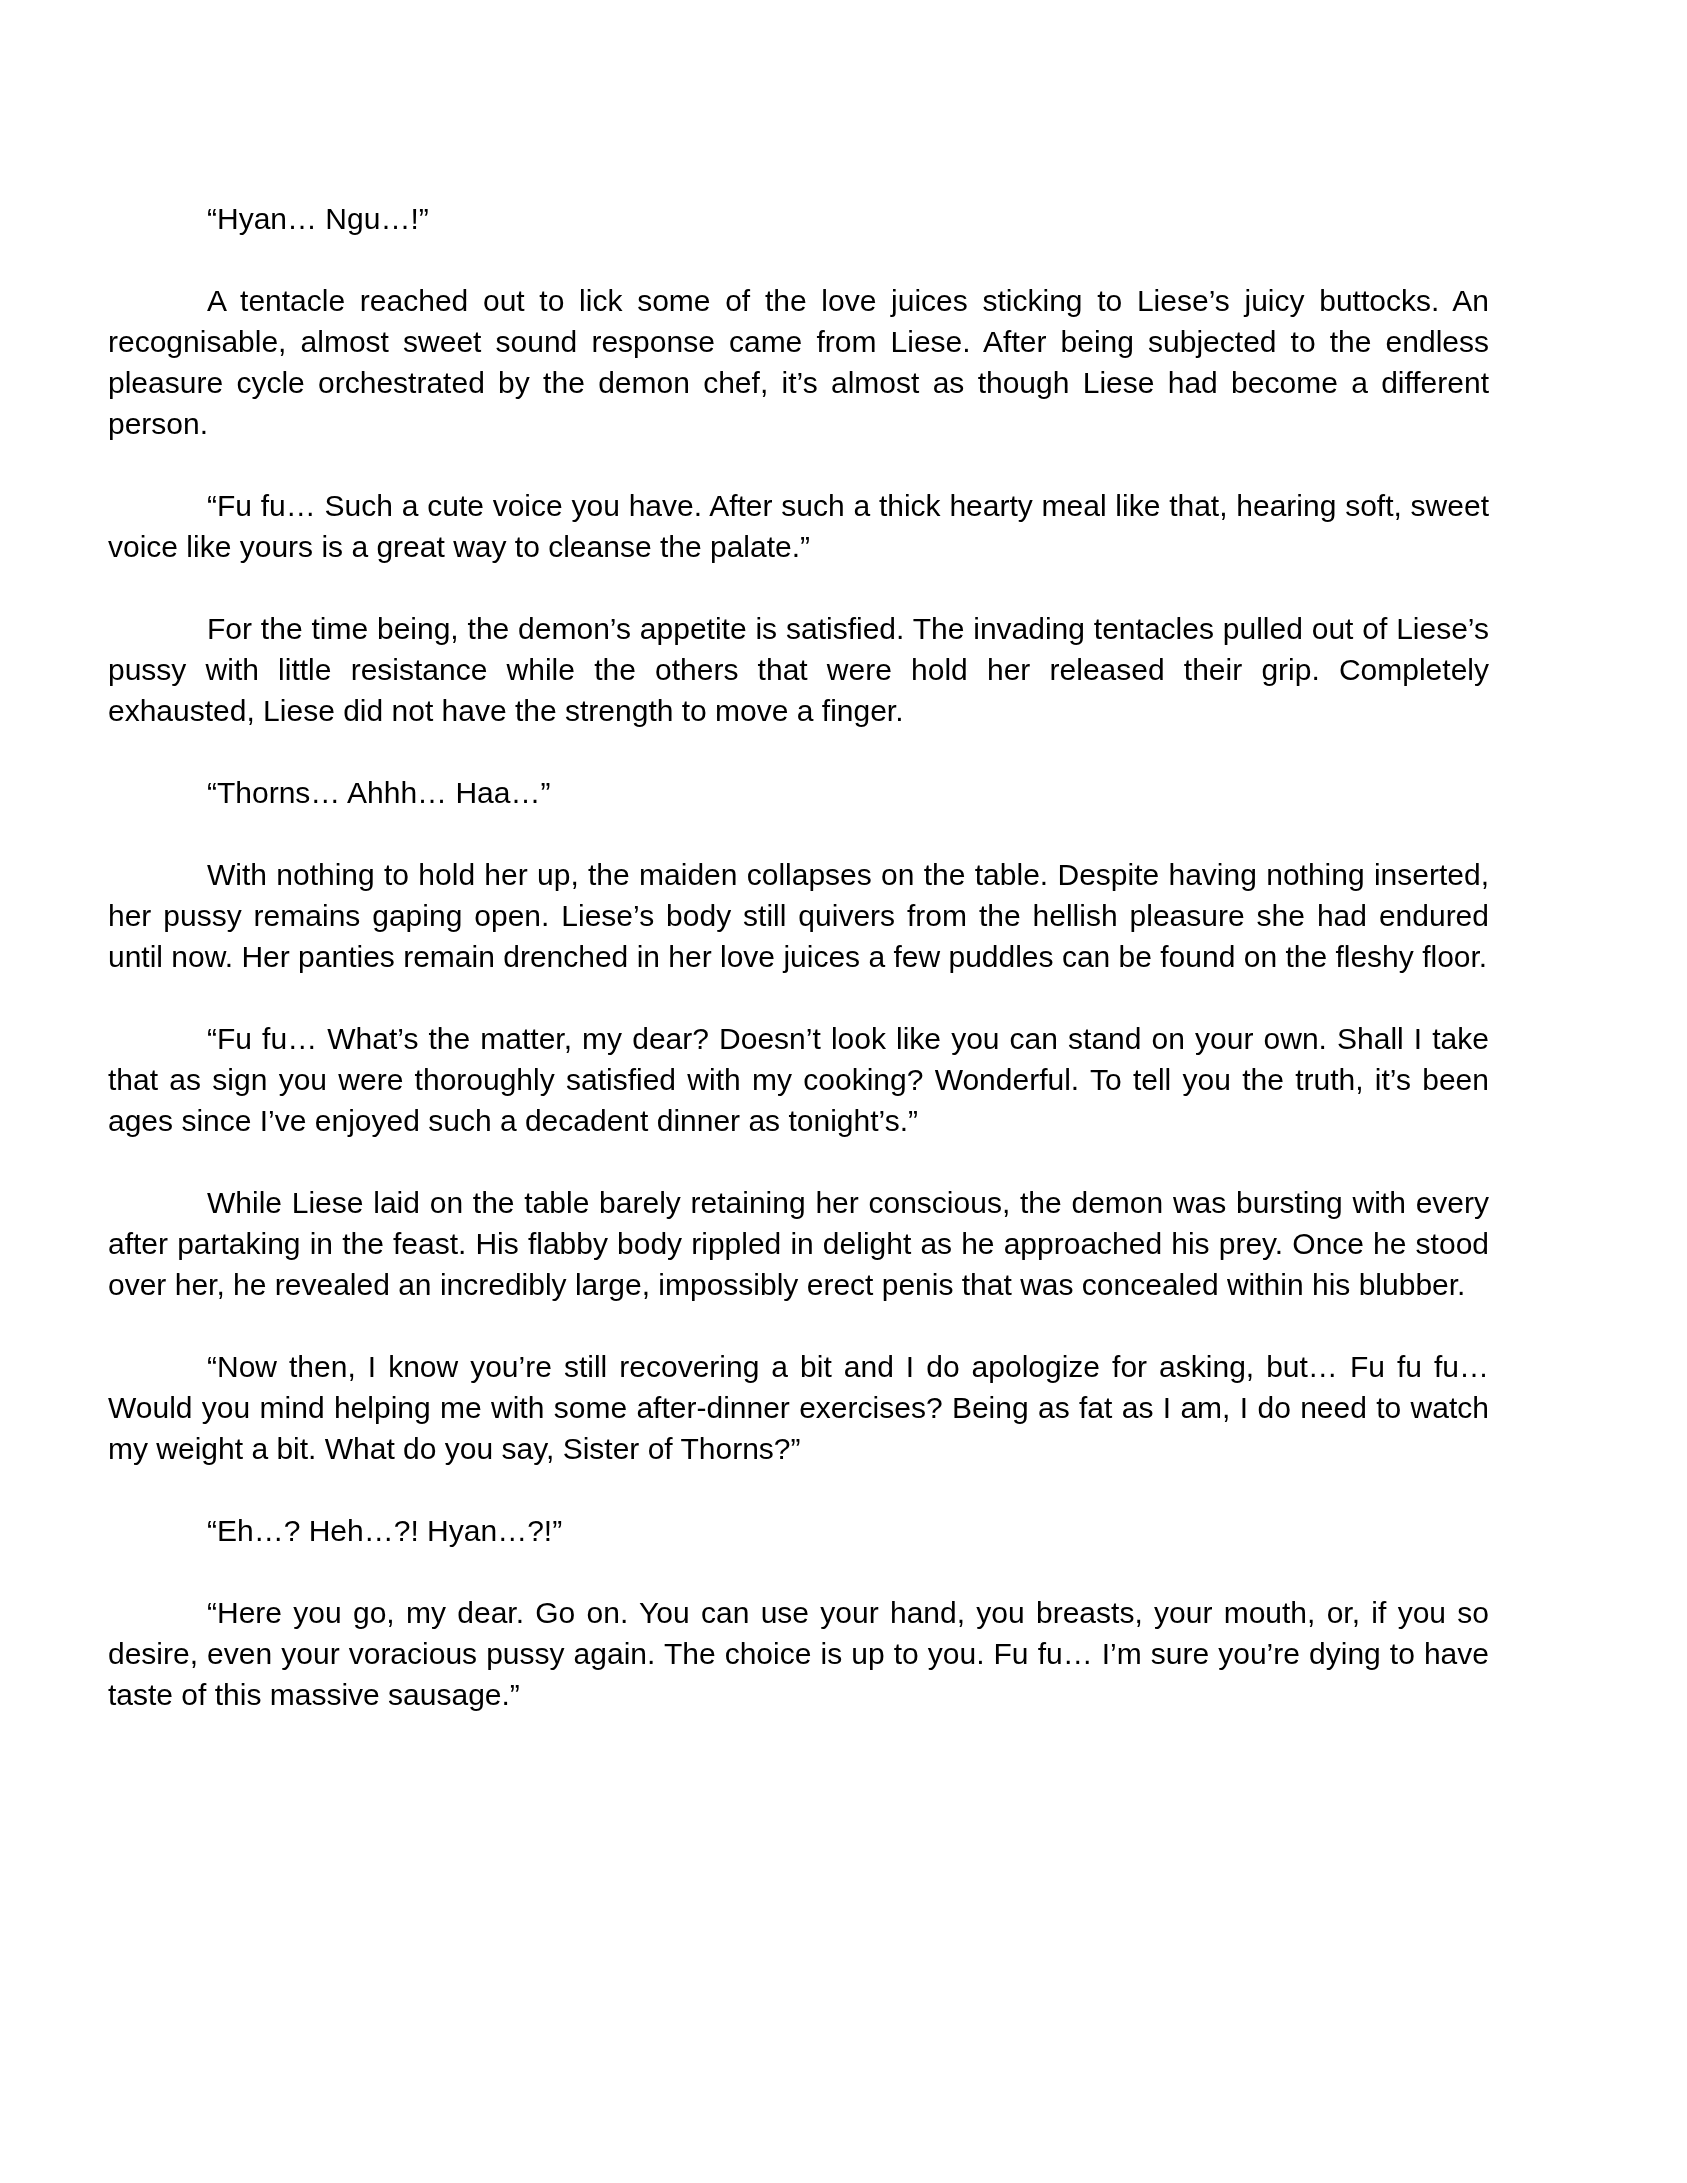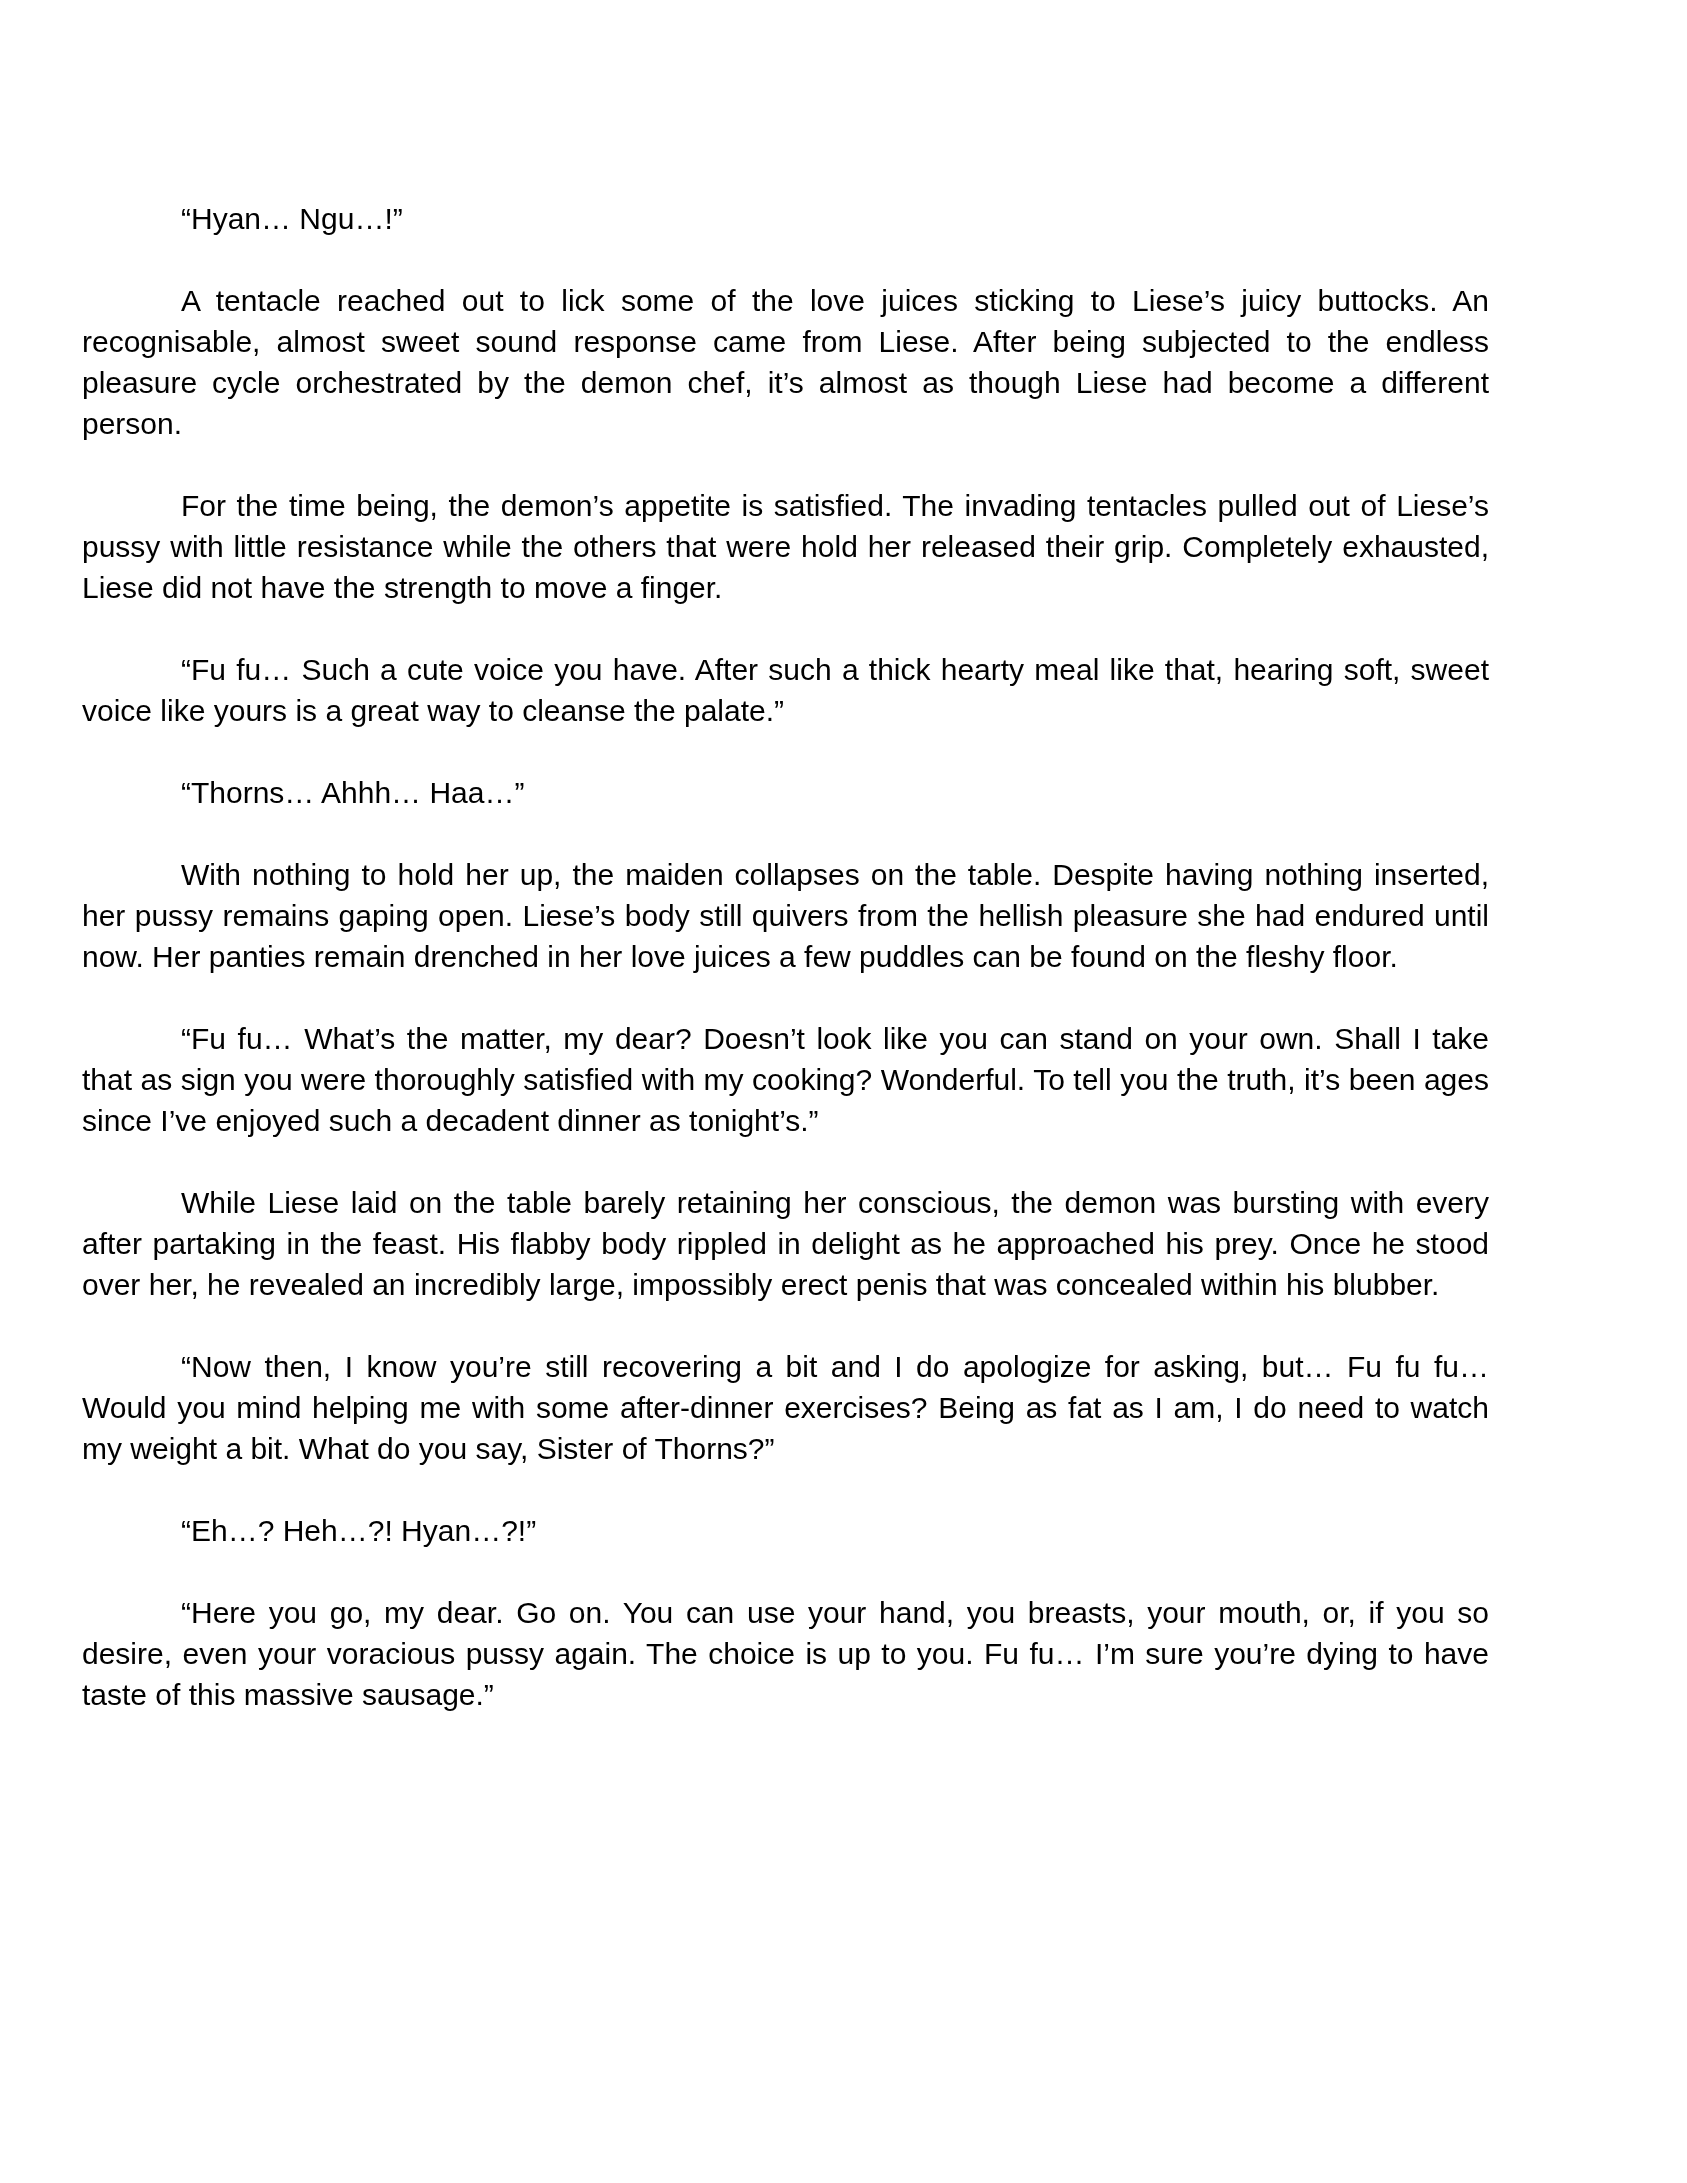--- a/index.html
+++ b/index.html
@@ -6,21 +6,21 @@
     margin: 0;
     padding: 0;
     background: #ffffff;
   }
   .page {
     position: relative;
     width: 1687px;
     height: 2183px;
     background: #ffffff;
     box-sizing: border-box;
-    padding: 198px 198px 0 82px;
+    padding: 198px 198px 0 108px;
     font-family: "Liberation Sans", sans-serif;
     font-size: 30px;
     line-height: 41px;
     color: #000000;
     overflow: hidden;
   }
   .para {
     margin: 0 0 41px 0;
     text-align: justify;
     text-indent: 99px;
@@ -29,22 +29,22 @@
   .para:last-child {
     margin-bottom: 12px;
   }
 </style>
 </head>
 <body>
 
 <div class="page">
   <p class="para">“Hyan… Ngu…!”</p>
   <p class="para">A tentacle reached out to lick some of the love juices sticking to Liese’s juicy buttocks. An recognisable, almost sweet sound response came from Liese. After being subjected to the endless pleasure cycle orchestrated by the demon chef, it’s almost as though Liese had become a different person.</p>
+  <p class="para">“Fu fu… Such a cute voice you have. After such a thick hearty meal like that, hearing soft, sweet voice like yours is a great way to cleanse the palate.”</p>
   <p class="para">For the time being, the demon’s appetite is satisfied. The invading tentacles pulled out of Liese’s pussy with little resistance while the others that were hold her released their grip. Completely exhausted, Liese did not have the strength to move a finger.</p>
-  <p class="para">“Fu fu… Such a cute voice you have. After such a thick hearty meal like that, hearing soft, sweet voice like yours is a great way to cleanse the palate.”</p>
   <p class="para">“Thorns… Ahhh… Haa…”</p>
   <p class="para">With nothing to hold her up, the maiden collapses on the table. Despite having nothing inserted, her pussy remains gaping open. Liese’s body still quivers from the hellish pleasure she had endured until now. Her panties remain drenched in her love juices a few puddles can be found on the fleshy floor.</p>
   <p class="para">“Fu fu… What’s the matter, my dear? Doesn’t look like you can stand on your own. Shall I take that as sign you were thoroughly satisfied with my cooking? Wonderful. To tell you the truth, it’s been ages since I’ve enjoyed such a decadent dinner as tonight’s.”</p>
   <p class="para">While Liese laid on the table barely retaining her conscious, the demon was bursting with every after partaking in the feast. His flabby body rippled in delight as he approached his prey. Once he stood over her, he revealed an incredibly large, impossibly erect penis that was concealed within his blubber.</p>
   <p class="para">“Now then, I know you’re still recovering a bit and I do apologize for asking, but… Fu fu fu… Would you mind helping me with some after-dinner exercises? Being as fat as I am, I do need to watch my weight a bit. What do you say, Sister of Thorns?”</p>
   <p class="para">“Eh…? Heh…?! Hyan…?!”</p>
   <p class="para">“Here you go, my dear. Go on. You can use your hand, you breasts, your mouth, or, if you so desire, even your voracious pussy again. The choice is up to you. Fu fu… I’m sure you’re dying to have taste of this massive sausage.”</p>
 </div>
 
 

